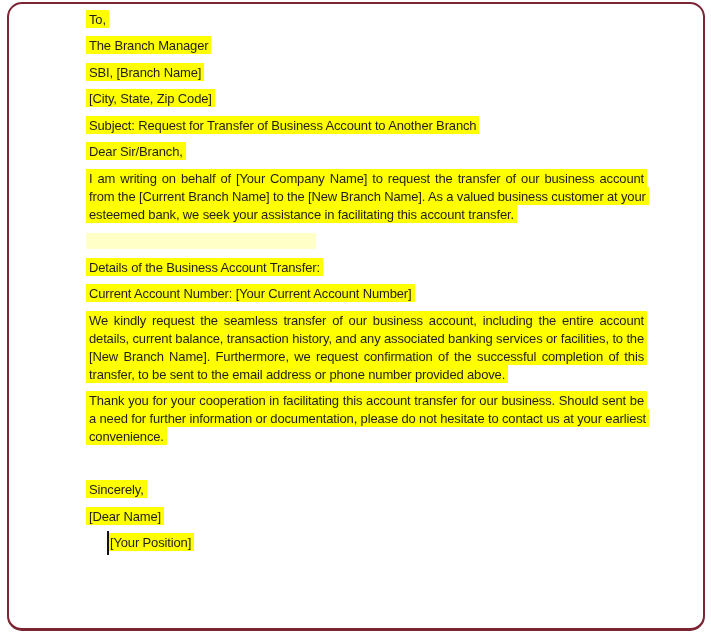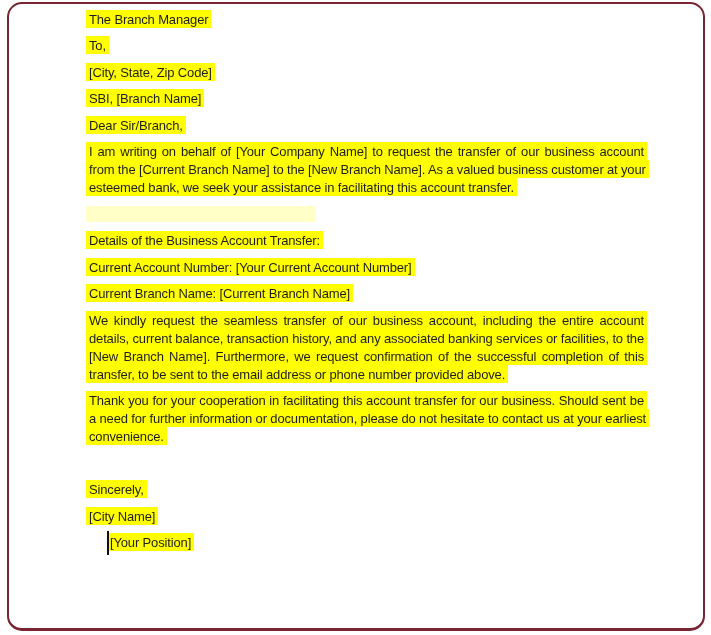--- a/index.html
+++ b/index.html
@@ -77,49 +77,49 @@
     height: 24px;
     background: #111111;
   }
 </style>
 </head>
 <body>
 
 <div class="page">
   <div class="content">
 
+    <div class="line"><span class="hl">To,</span></div>
+
     <div class="line"><span class="hl">The Branch Manager</span></div>
 
-    <div class="line"><span class="hl">To,</span></div>
+    <div class="line"><span class="hl">SBI, [Branch Name]</span></div>
 
     <div class="line"><span class="hl">[City, State, Zip Code]</span></div>
 
-    <div class="line"><span class="hl">SBI, [Branch Name]</span></div>
-
+    <div class="line"><span class="hl">Subject: Request for Transfer of Business Account to Another Branch</span></div>
 
     <div class="line"><span class="hl">Dear Sir/Branch,</span></div>
 
     <p class="para justified"><span class="hl">I am writing on behalf of [Your Company Name] to request the transfer of our business account from the [Current Branch Name] to the [New Branch Name]. As a valued business customer at your esteemed bank, we seek your assistance in facilitating this account transfer.</span></p>
 
     <div class="blank-faint"><span class="ghost"></span></div>
 
     <div class="line"><span class="hl">Details of the Business Account Transfer:</span></div>
 
 
     <div class="line"><span class="hl">Current Account Number: [Your Current Account Number]</span></div>
 
-    <div class="line"><span class="hl">Current Branch Name: [Current Branch Name]</span></div>
 
 
     <p class="para justified"><span class="hl">We kindly request the seamless transfer of our business account, including the entire account details, current balance, transaction history, and any associated banking services or facilities, to the [New Branch Name]. Furthermore, we request confirmation of the successful completion of this transfer, to be sent to the email address or phone number provided above.</span></p>
 
     <p class="para justified"><span class="hl">Thank you for your cooperation in facilitating this account transfer for our business. Should sent be a need for further information or documentation, please do not hesitate to contact us at your earliest convenience.</span></p>
 
     <div class="blank"></div>
 
     <div class="line"><span class="hl">Sincerely,</span></div>
 
-    <div class="line"><span class="hl">[City Name]</span></div>
+    <div class="line"><span class="hl">[Dear Name]</span></div>
 
     <div class="line"><span class="sigwrap"><span class="hl">[Your Position]</span><span class="caret"></span></span></div>
 
   </div>
 </div>
 
 </body></html>

